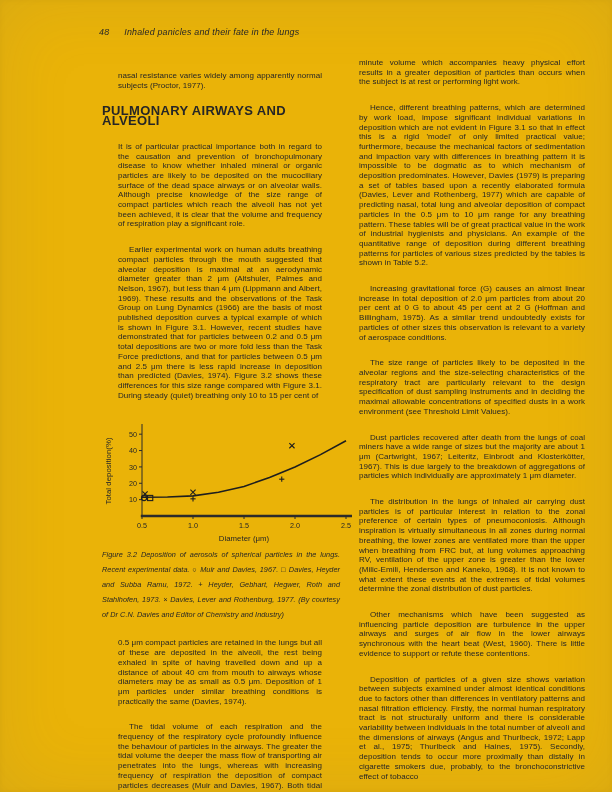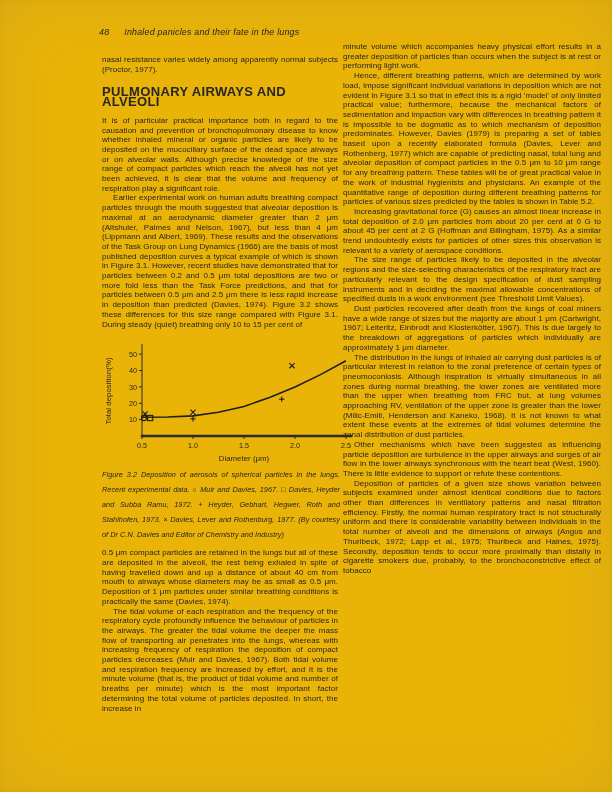--- a/index.html
+++ b/index.html
@@ -11,21 +11,21 @@
     overflow:hidden;
   }
   header.running{
     position:absolute;top:27px;left:99px;width:470px;
     font-size:8.9px;font-style:italic;letter-spacing:.2px;white-space:nowrap;
   }
   header.running .pgnum{font-style:italic;margin-right:15px;}
   .col{position:absolute;text-align:justify;font-size:8px;line-height:9.7px;letter-spacing:.04px;}
   .col-left{left:102px;top:55px;width:236px;}
   .col-right{left:343px;top:42px;width:258px;}
-  .col p{margin:0;}
+  .col p{margin:16px;}
   .col p.indent{text-indent:11px;}
   h2.section{
     font-size:13px;font-weight:700;letter-spacing:.35px;
     margin:13px 0 9px 0;text-align:left;
   }
   figure.fig{margin:7px 0 6px 0;width:252px;}
   figure.fig svg{display:block;}
   figcaption{
     font-style:italic;font-size:7.3px;line-height:15px;
     margin-top:3px;text-align:justify;width:238px;

